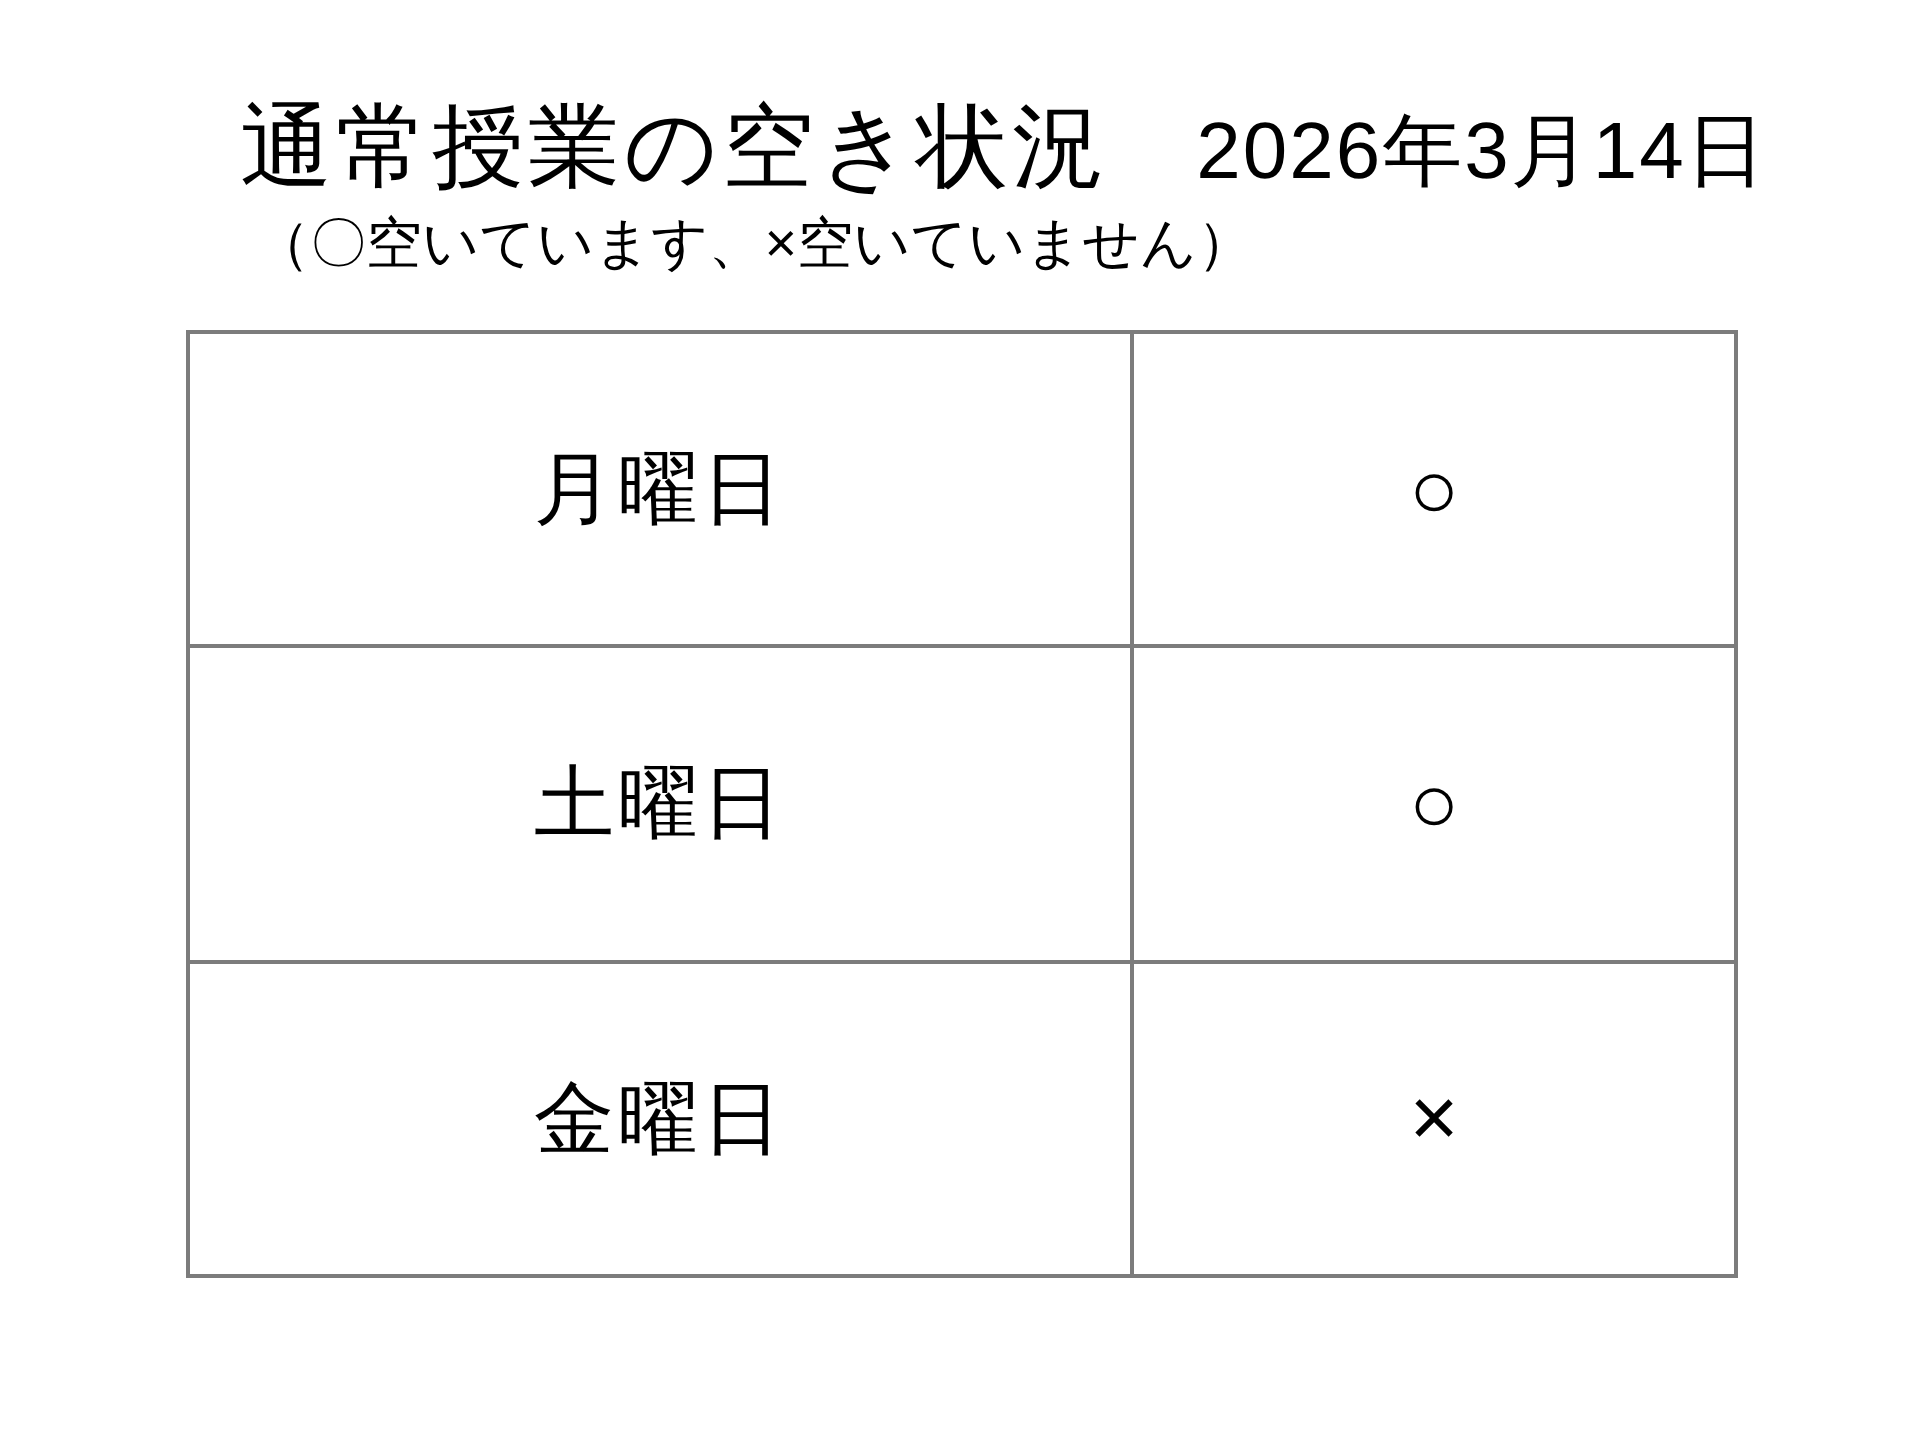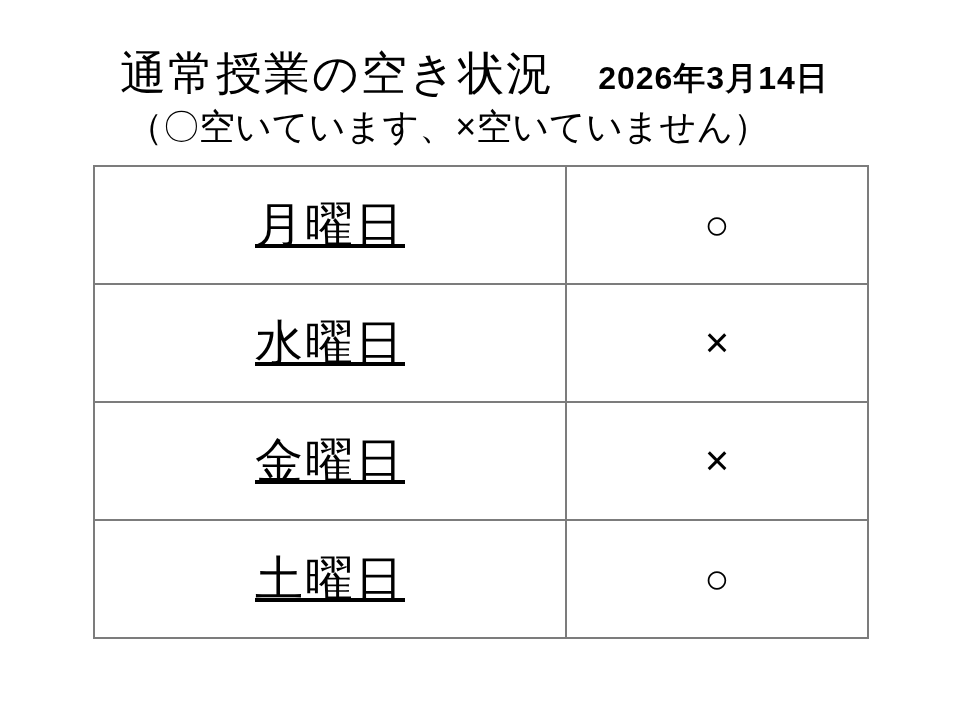--- a/index.html
+++ b/index.html
@@ -29,29 +29,29 @@
     gap: 44px;
     white-space: nowrap;
   }
   .title {
     font-size: 46px;
     font-weight: 300;
     letter-spacing: 2px;
     line-height: 1.1;
   }
   .date {
-    font-size: 32px;
-    font-weight: 700;
+    font-size: 40px;
+    font-weight: 400;
     letter-spacing: 1px;
   }
   .legend {
     position: absolute;
     left: 127px;
     top: 104px;
-    font-size: 36px;
+    font-size: 28px;
     font-weight: 300;
     white-space: nowrap;
     line-height: 1.3;
     text-align: right;
   }
   table.avail {
     position: absolute;
     left: 93px;
     top: 165px;
     width: 774px;
@@ -60,23 +60,22 @@
     table-layout: fixed;
   }
   table.avail td {
     border: 2px solid #7c7c7c;
     text-align: center;
     vertical-align: middle;
     padding: 0;
     font-weight: 300;
   }
   td.day-cell {
-    font-size: 48px;
+    font-size: 40px;
     letter-spacing: 2px;
-    text-decoration: underline;
   }
   td.status-cell {
     font-size: 42px;
   }
 </style>
 </head>
 <body>
 
 <div class="slide">
 
@@ -91,27 +90,23 @@
     <colgroup>
       <col style="width:472px">
       <col style="width:302px">
     </colgroup>
     <tbody>
       <tr>
         <td class="day-cell">月曜日</td>
         <td class="status-cell">○</td>
       </tr>
       <tr>
-        <td class="day-cell">水曜日</td>
-        <td class="status-cell">×</td>
+        <td class="day-cell">土曜日</td>
+        <td class="status-cell">○</td>
       </tr>
       <tr>
         <td class="day-cell">金曜日</td>
         <td class="status-cell">×</td>
-      </tr>
-      <tr>
-        <td class="day-cell">土曜日</td>
-        <td class="status-cell">○</td>
       </tr>
     </tbody>
   </table>
 
 </div>
 
 </body></html>

